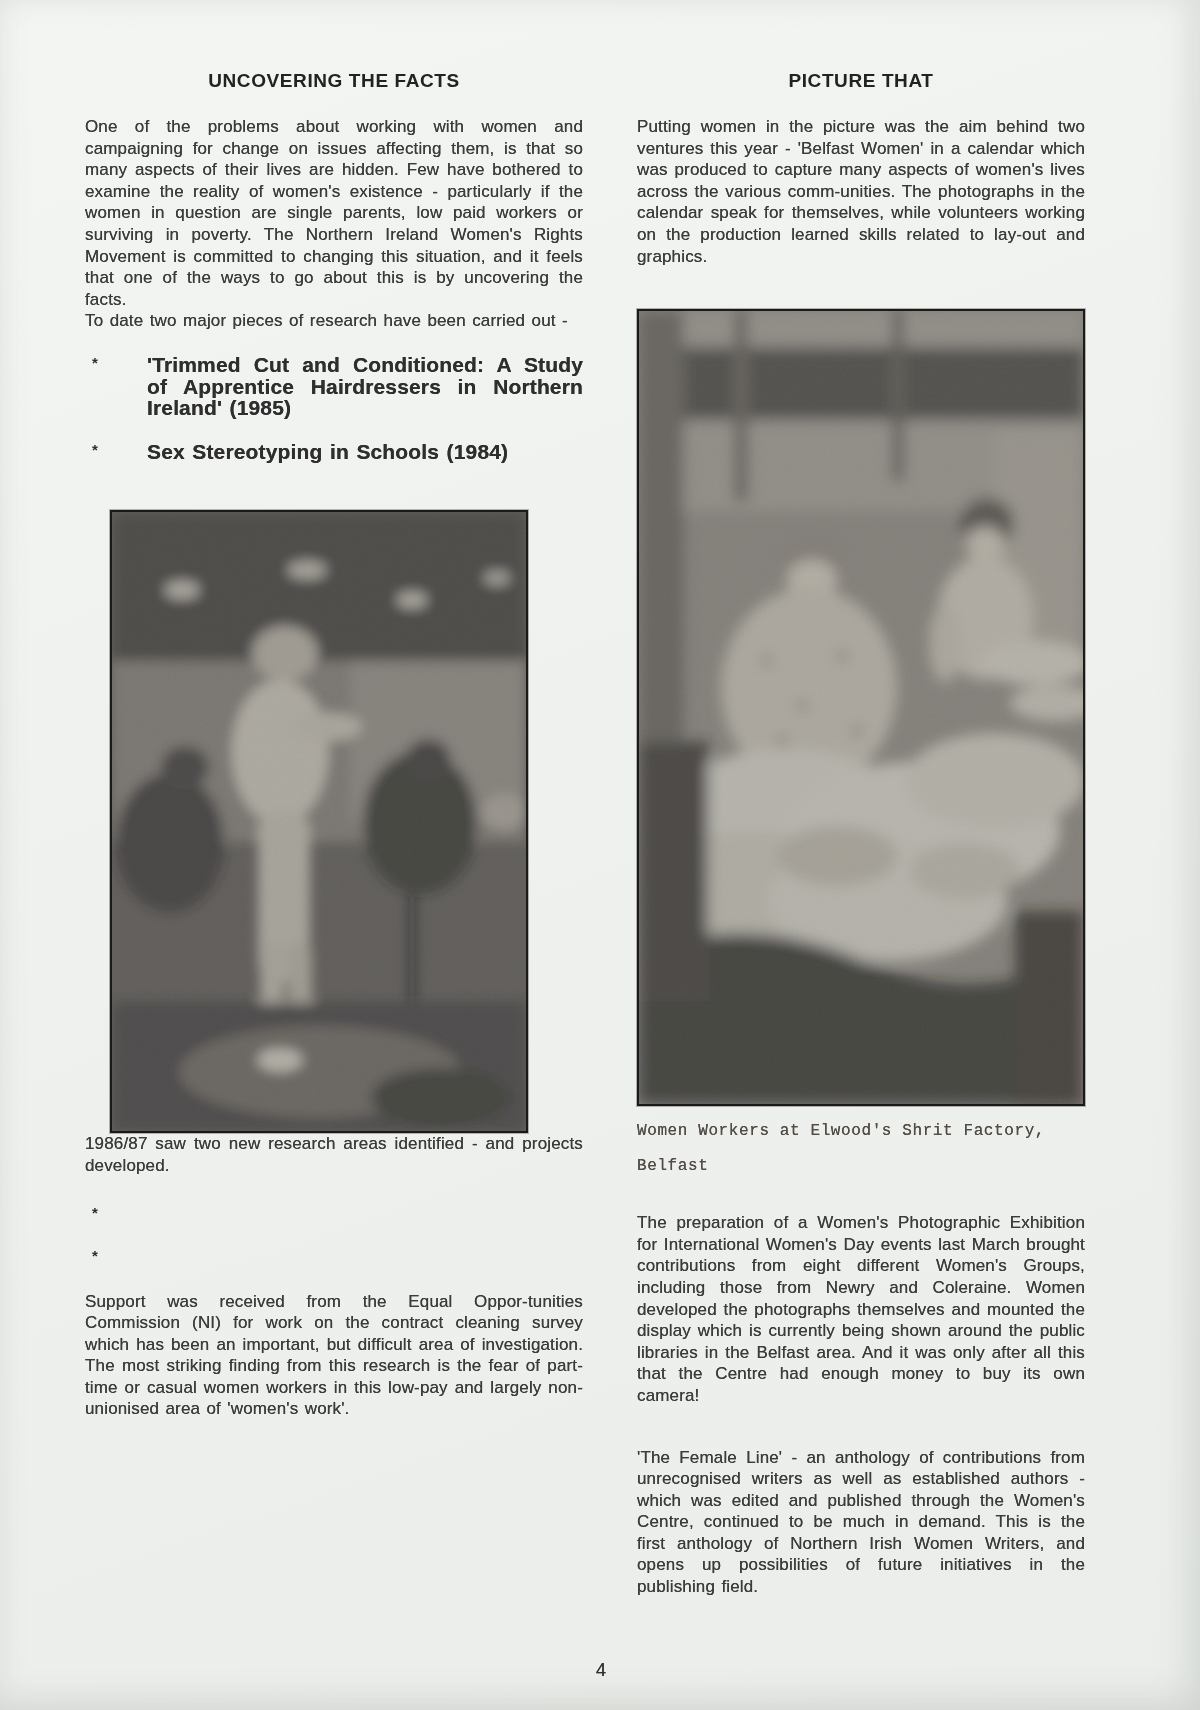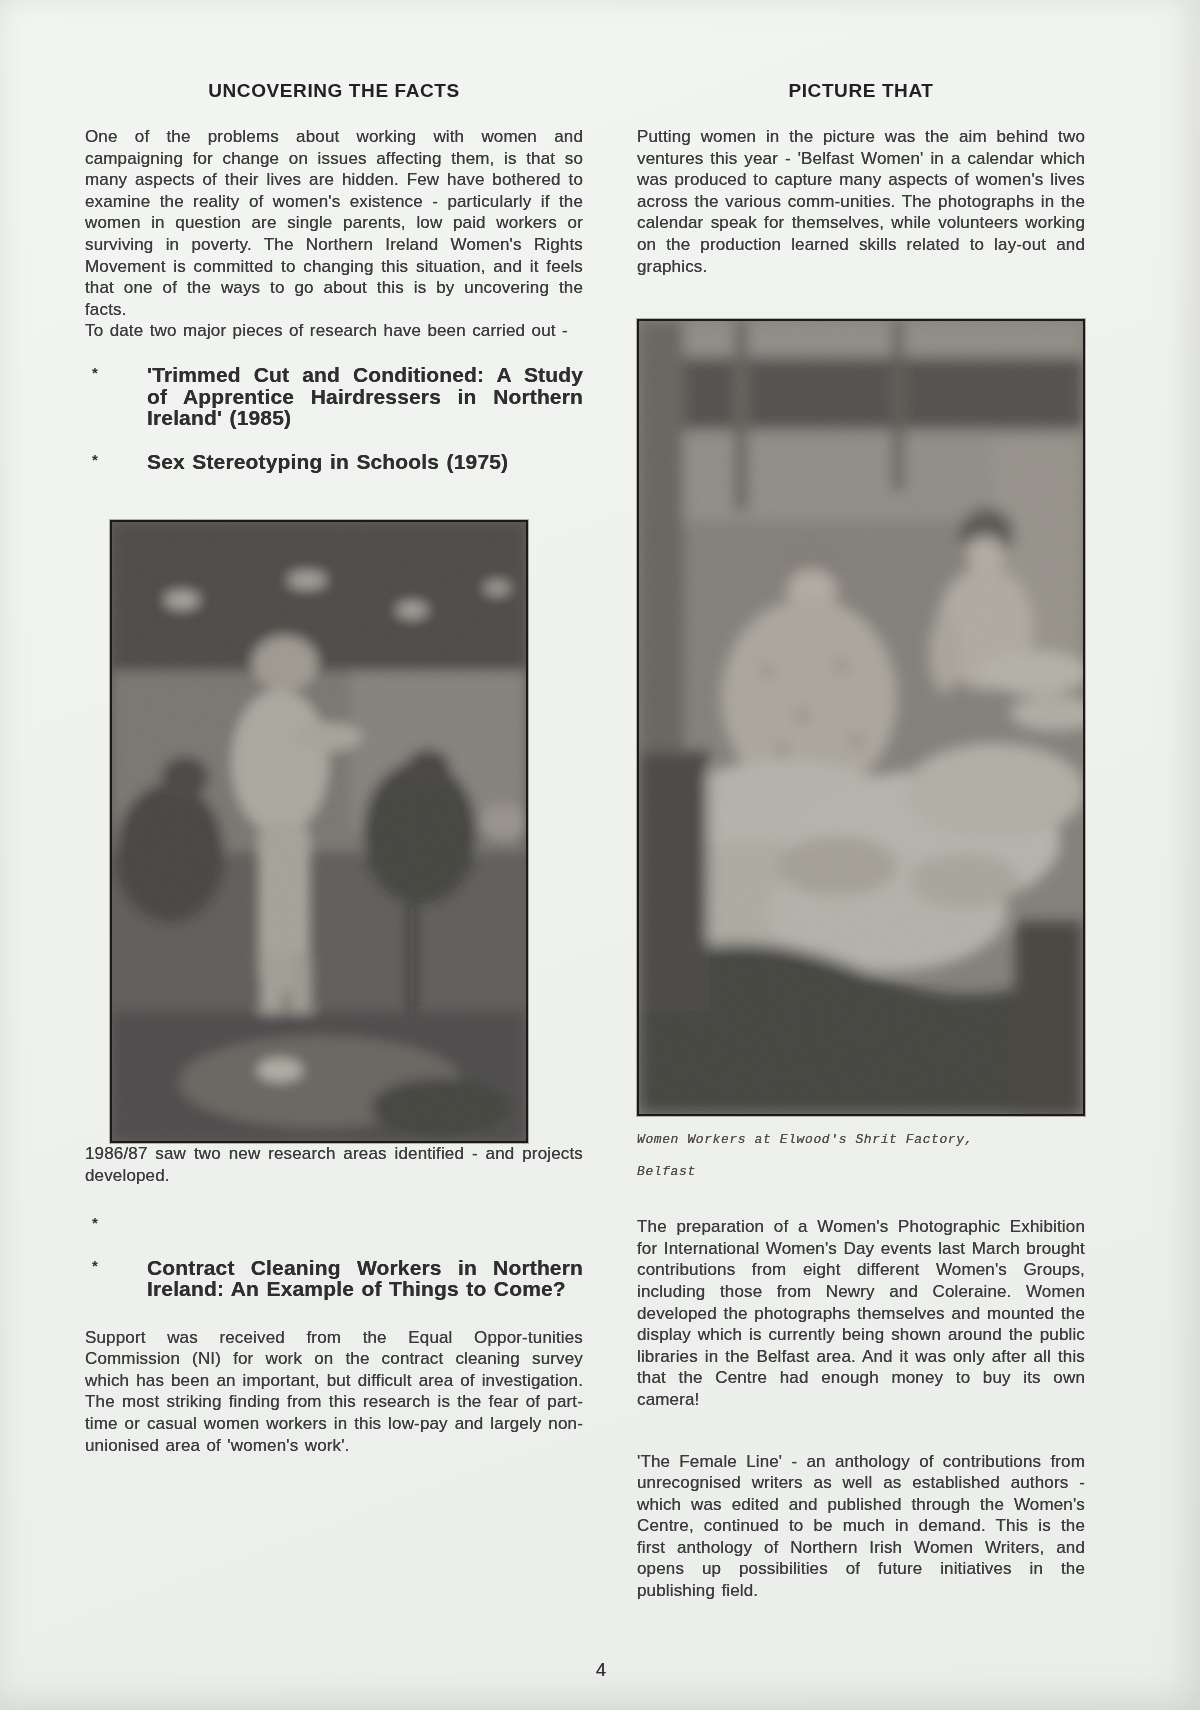--- a/index.html
+++ b/index.html
@@ -15,21 +15,21 @@
   .page::after{
     content:"";position:absolute;inset:0;pointer-events:none;
     box-shadow:inset 0 -14px 30px rgba(120,125,118,.12), inset -16px 0 30px rgba(120,125,118,.10);
   }
   .col{position:absolute;top:60px;}
   .col-left{left:85px;width:498px;}
   .col-right{left:637px;width:448px;}
   .heading{
     font-size:19px;font-weight:bold;color:#222;
     text-align:center;letter-spacing:.6px;
-    margin:20px 0 0 0;
+    margin:10px 0 0 0;
   }
   .body-text{
     font-size:17px;line-height:21.6px;
     text-align:justify;
     letter-spacing:.15px;
     word-spacing:1.5px;
     color:#3b3b3b;
     text-shadow:0 0 .35px #4a4a4a;
     margin:0;
   }
@@ -52,24 +52,23 @@
   .photo-frame{
     border:2px solid #1c1a18;
     background:#4a453e;
     box-shadow:0 0 0 1px rgba(60,58,54,.35);
   }
   .photo-left{width:414px;height:619px;margin:48px 0 0 25px;}
   .photo-right{width:444px;height:793px;margin:42px 0 0 0;}
   .photo-frame svg{display:block;width:100%;height:100%;}
   .caption-line{
     font-family:"Liberation Mono","DejaVu Sans Mono",monospace;
-    font-size:13px;color:#514c45;
+    font-size:16px;color:#514c45;
     letter-spacing:.6px;
     text-shadow:0 0 .3px #5a554e;
-    font-style:italic;
   }
   .cap1{margin-top:16px;}
   .cap2{margin-top:17px;}
   .mt-prep{margin-top:37px;}
   .mt-female{margin-top:40px;}
   .mt-1986{}
   .bullet.mt-cerv{margin-top:27px;}
   .bullet.mt-contract{margin-top:26px;}
   .mt-support{margin-top:27px;}
   .page-number{
@@ -90,21 +89,21 @@
 
     <p class="body-text mt-para2">To date two major pieces of research have been carried out -</p>
 
     <div class="bullet">
       <span class="marker">*</span>
       <span class="btext">'Trimmed Cut and Conditioned: A Study of Apprentice Hairdressers in Northern Ireland' (1985)</span>
     </div>
 
     <div class="bullet">
       <span class="marker">*</span>
-      <span class="btext">Sex Stereotyping in Schools (1975)</span>
+      <span class="btext">Sex Stereotyping in Schools (1984)</span>
     </div>
 
     <div class="photo-frame photo-left">
       <svg viewBox="0 0 414 619" preserveAspectRatio="none">
         <defs>
           <filter id="softL" x="-20%" y="-20%" width="140%" height="140%">
               <feGaussianBlur stdDeviation="6"></feGaussianBlur>
             </filter>
           <filter id="grainL">
               <feTurbulence type="fractalNoise" baseFrequency="0.8" numOctaves="2"></feTurbulence>
@@ -146,21 +145,20 @@
     </div>
 
     <p class="body-text mt-1986">1986/87 saw two new research areas identified - and projects developed.</p>
 
     <div class="bullet mt-cerv">
       <span class="marker">*</span>
     </div>
 
     <div class="bullet mt-contract">
       <span class="marker">*</span>
-      <span class="btext">Contract Cleaning Workers in Northern Ireland: An Example of Things to Come?</span>
     </div>
 
     <p class="body-text mt-support">Support was received from the Equal Oppor-tunities Commission (NI) for work on the contract cleaning survey which has been an important, but difficult area of investigation. The most striking finding from this research is the fear of part-time or casual women workers in this low-pay and largely non-unionised area of 'women's work'.</p>
   </div>
 
   <div class="col col-right">
     <h2 class="heading">PICTURE THAT</h2>
 
     <p class="body-text mt-para1">Putting women in the picture was the aim behind two ventures this year - 'Belfast Women' in a calendar which was produced to capture many aspects of women's lives across the various comm-unities. The photographs in the calendar speak for themselves, while volunteers working on the production learned skills related to lay-out and graphics.</p>
 

